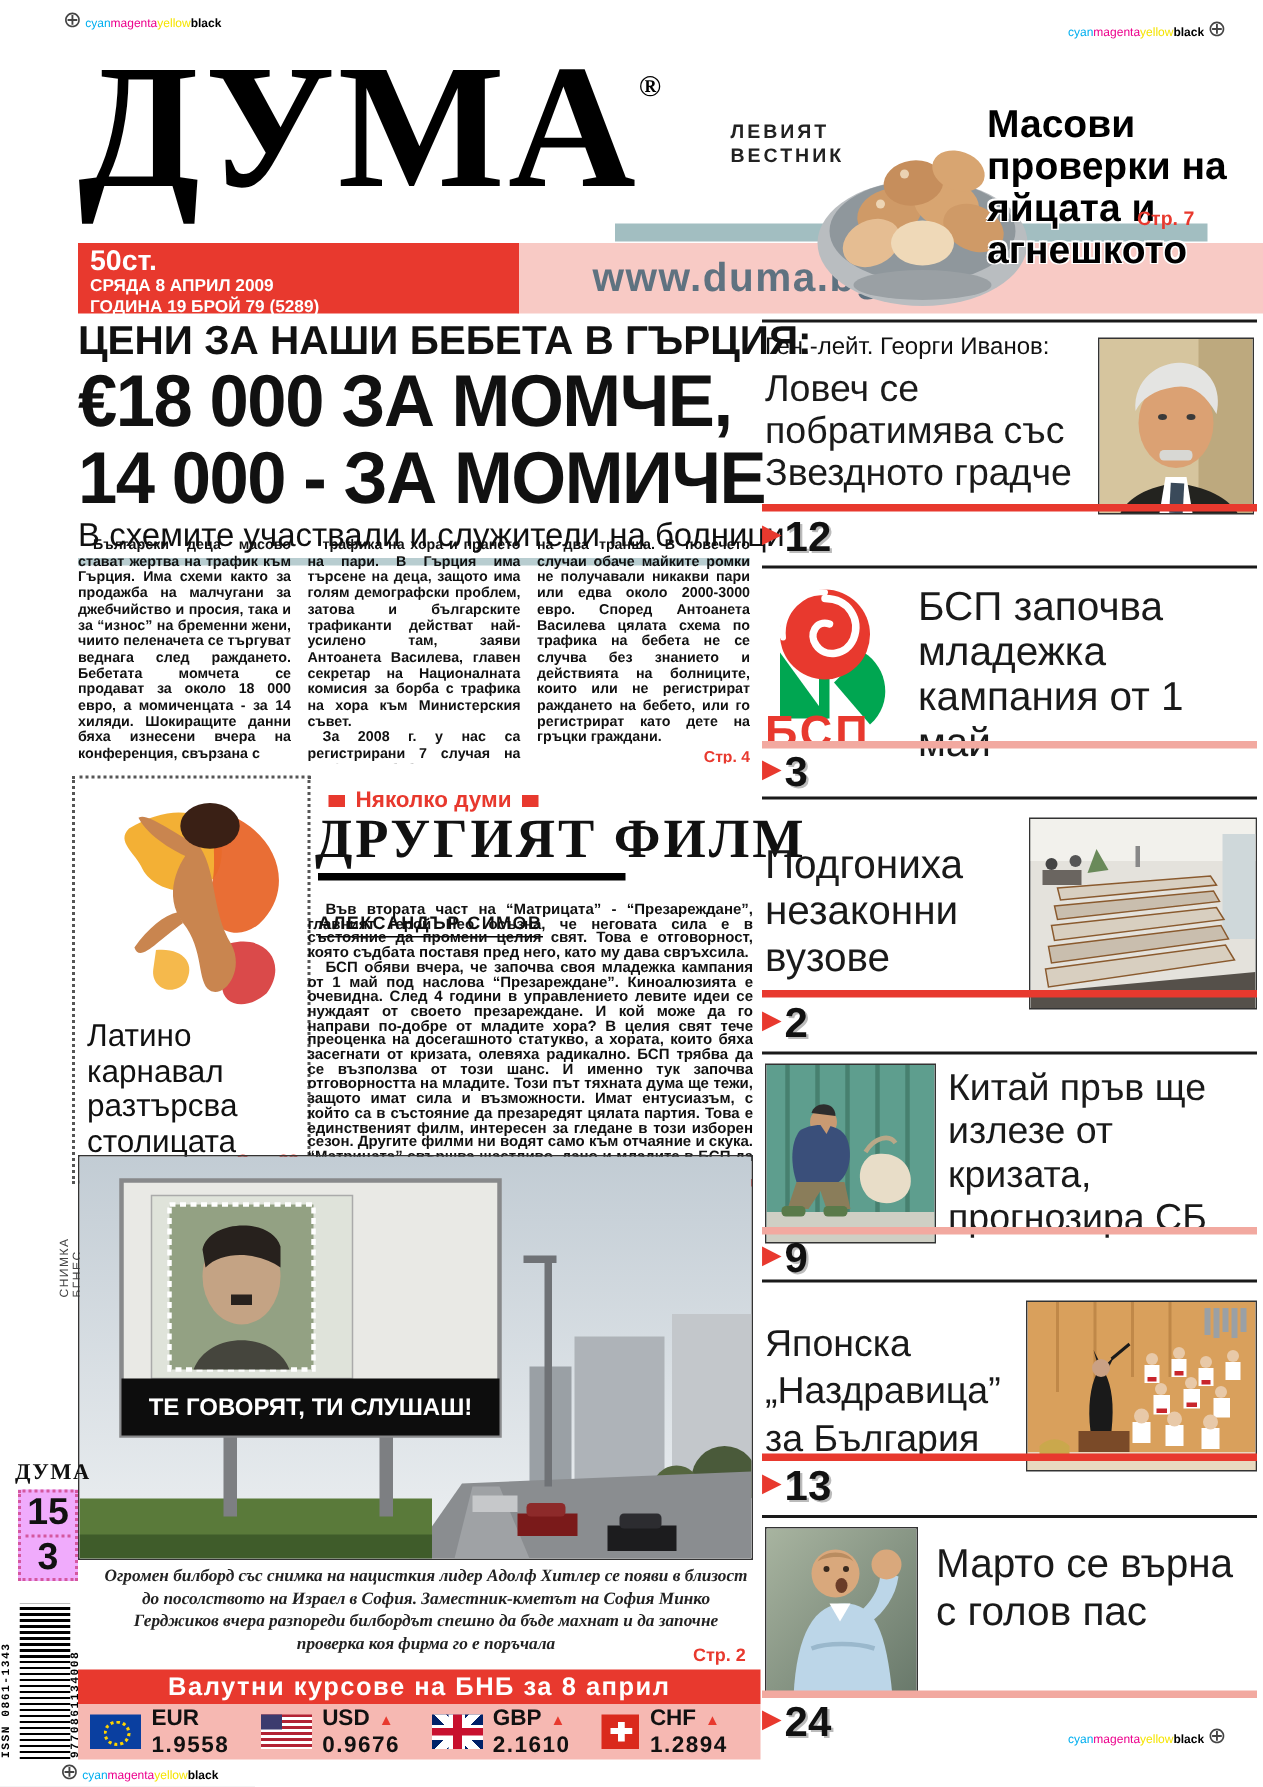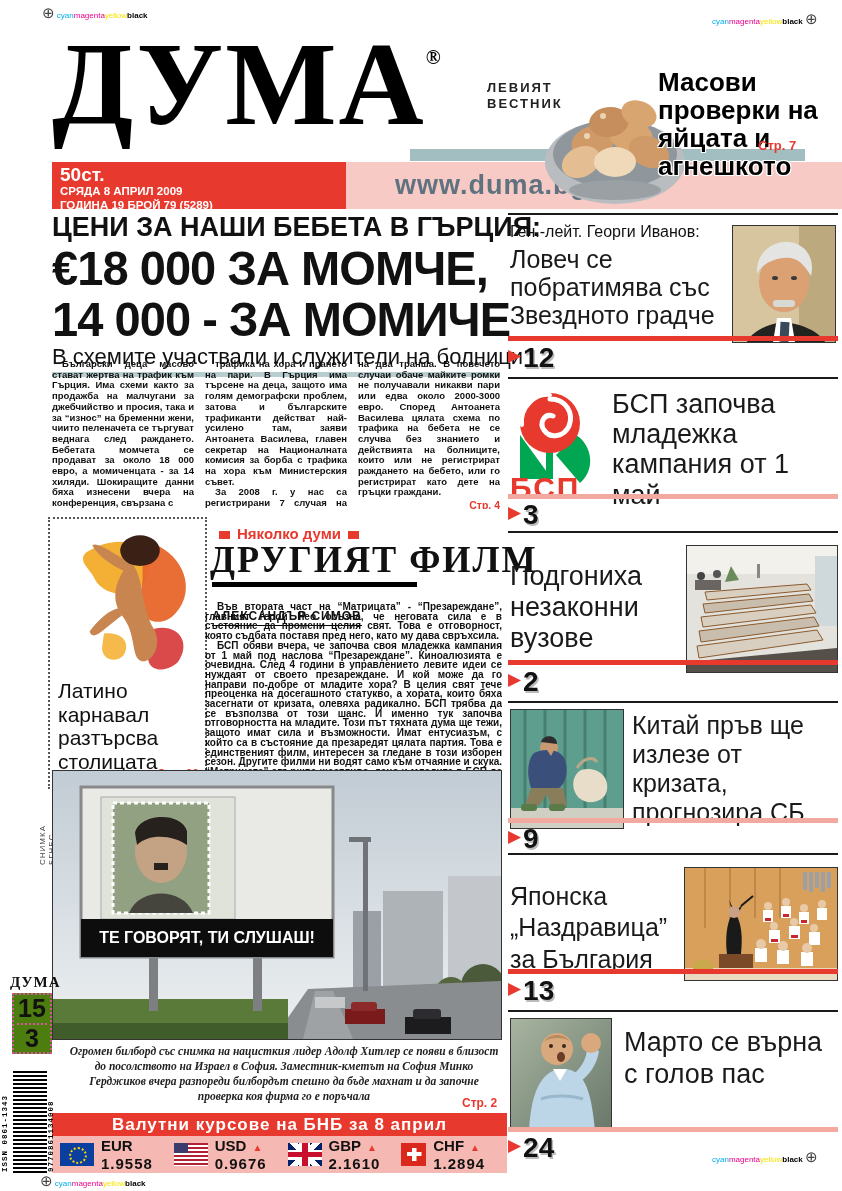--- a/index.html
+++ b/index.html
@@ -83,21 +83,21 @@
   .s-kicker{font-size:16px;font-weight:400;}
   .s-head{font-weight:400;color:#1a1a1a;}
   .pagerow{position:absolute;left:0;right:0;text-align:left;}
   .tri{color:#e8392e;font-size:17px;vertical-align:6px;margin-right:2px;}
   .pnum{font-size:28px;font-weight:bold;font-family:"Liberation Sans",sans-serif;
         text-shadow:1.5px 1.5px 0 #bbb;}
   .rule5{position:absolute;left:0;right:0;height:5px;}
   .sphoto{position:absolute;border:1px solid #333;}
   
   .spine-brand{font-family:"Liberation Serif",serif;font-weight:bold;font-size:15px;letter-spacing:1px;}
-  .spine-box{width:36px;background:#4d7c0f;border:2px dotted #d4579e;text-align:center;}
+  .spine-box{width:36px;background:#f0abfc;border:2px dotted #d4579e;text-align:center;}
   .spine-box .n{font-size:25px;font-weight:bold;line-height:1.1;}
   .spine-box .sep{border-top:2px dotted #d4579e;margin:0 3px;}
   .barcode{width:34px;height:104px;background:repeating-linear-gradient(0deg,#000 0 1.6px,#fff 1.6px 4px);
            border:1px solid #fff;}
   .bclabel{writing-mode:vertical-rl;transform:rotate(180deg);font-size:7.5px;font-weight:bold;
            font-family:"Liberation Mono",monospace;color:#000;letter-spacing:1px;}
 </style>
 </head>
 <body>
 

